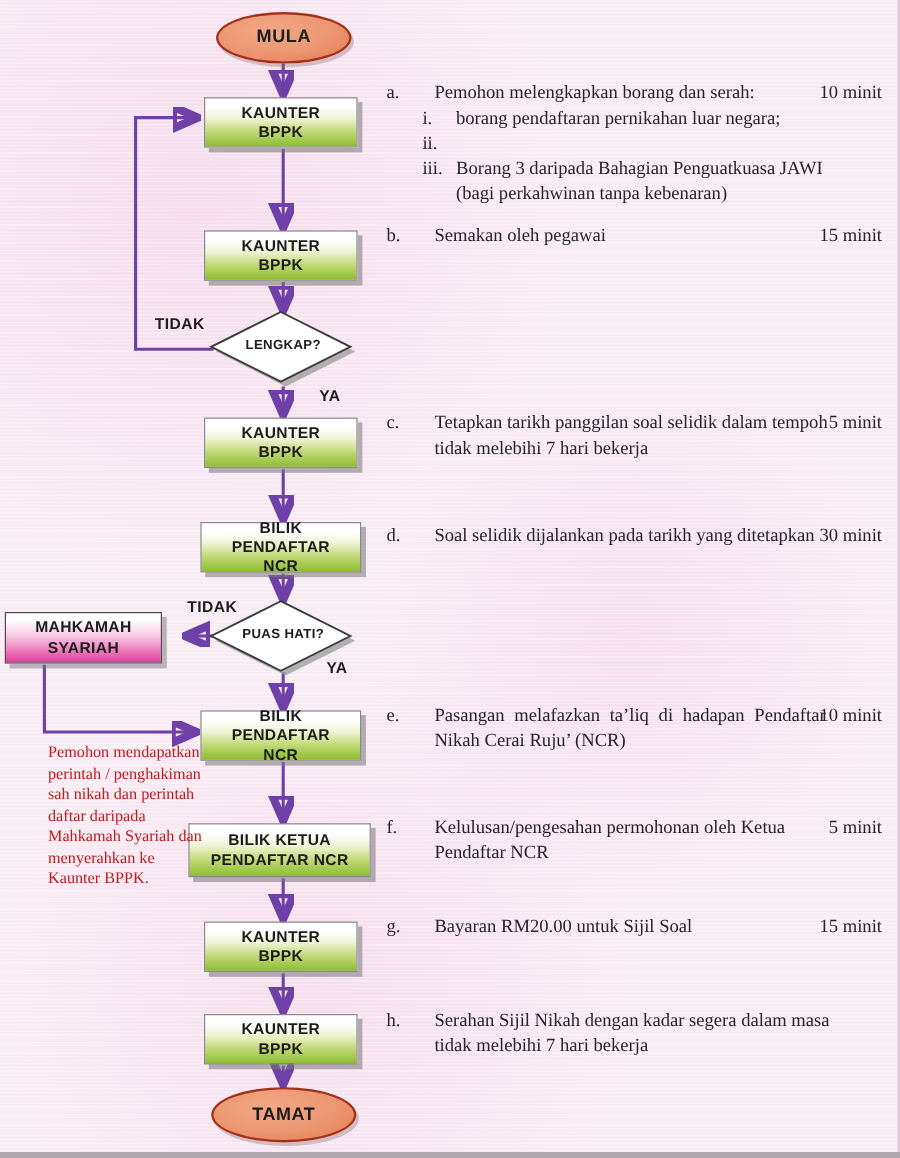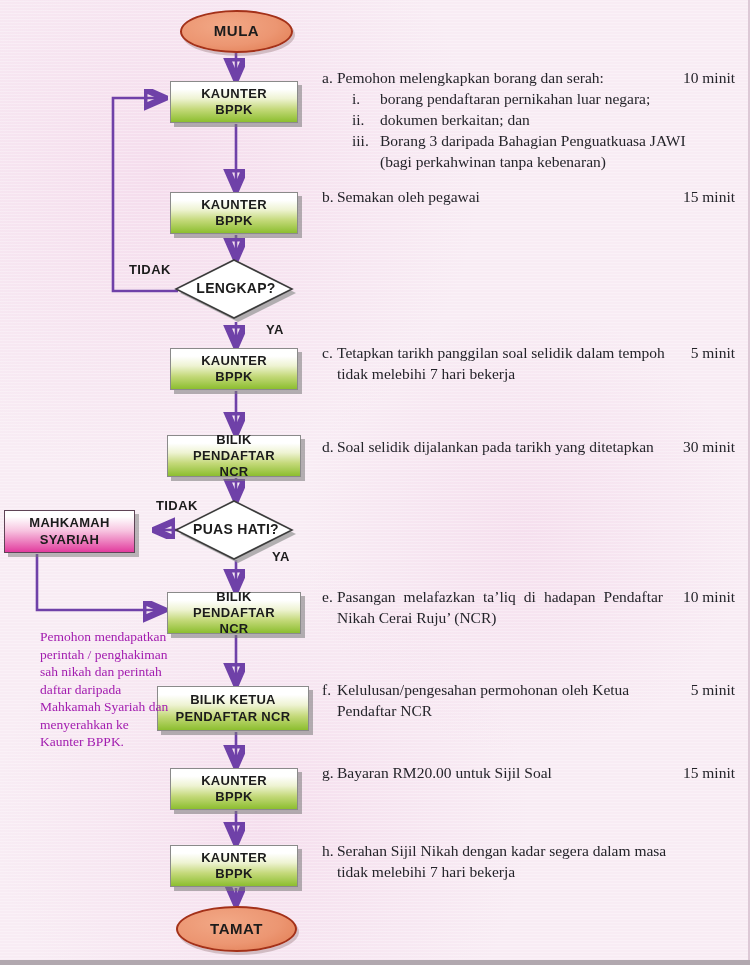--- a/index.html
+++ b/index.html
@@ -49,40 +49,40 @@
     border-radius:50%;
     background:radial-gradient(ellipse at 40% 35%,#f2a886 0,var(--salmon) 55%,#e0794e 100%);
     border:2px solid var(--salmon-border);
     box-shadow:2px 3px 0 rgba(140,110,110,.35);
     font-size:15px;letter-spacing:.5px;
   }
   .diamond{position:absolute;}
   .diamond svg{display:block;}
   .diamond .dlabel{
     position:absolute;inset:0;display:flex;align-items:center;justify-content:center;
-    font-weight:bold;font-size:14px;letter-spacing:.3px;
+    font-weight:bold;font-size:11px;letter-spacing:.3px;
   }
   .branch-label{position:absolute;font-weight:bold;font-size:13px;letter-spacing:.4px;}
 
   
   svg.wires{position:absolute;left:0;top:0;pointer-events:none;}
   svg.wires path{fill:none;stroke:var(--purple);stroke-width:2.6px;}
 
   
   .step{position:absolute;left:322px;width:423px;font-family:"Liberation Serif",serif;font-size:15.5px;line-height:21px;color:#24242a;}
   .step .letter{position:absolute;left:0;top:0;}
-  .step .body{margin-left:15px;}
+  .step .body{margin-left:40px;}
   .step .time{position:absolute;right:10px;top:0;width:72px;text-align:right;white-space:nowrap;}
   .step .sub{display:flex;margin-left:30px;}
   .step .sub .rn{width:28px;flex:none;}
   .just{text-align:justify;}
 
   .side-note{
     position:absolute;left:40px;top:618px;width:132px;
-    font-family:"Liberation Serif",serif;font-size:13.5px;line-height:17.5px;color:#a21caf;margin-top:10px;
+    font-family:"Liberation Serif",serif;font-size:13.5px;line-height:17.5px;color:#b91c1c;
   }
 </style>
 </head>
 <body>
 
 <svg class="wires" width="750" height="965">
   <defs>
     <marker id="ah" markerWidth="9" markerHeight="9" refX="6.5" refY="3.5" orient="auto">
       <path d="M0,0 L8,3.5 L0,7 z" fill="#6f41a8"></path>
     </marker>
@@ -142,21 +142,20 @@
 <div class="step" style="top:67px;">
   <span class="letter">a.</span>
   <div class="body" style="width:330px;">Pemohon  melengkapkan borang dan serah:</div>
   <div class="time">10 minit</div>
   <div class="sub">
     <span class="rn">i.</span>
     <span>borang pendaftaran pernikahan luar negara;</span>
   </div>
   <div class="sub">
     <span class="rn">ii.</span>
-    <span>dokumen berkaitan; dan</span>
   </div>
   <div class="sub">
     <span class="rn">iii.</span>
     <span>Borang 3 daripada Bahagian Penguatkuasa JAWI</span>
   </div>
   <div class="sub">
     <span class="rn"></span>
     <span>(bagi perkahwinan tanpa kebenaran)</span>
   </div>
 </div>

